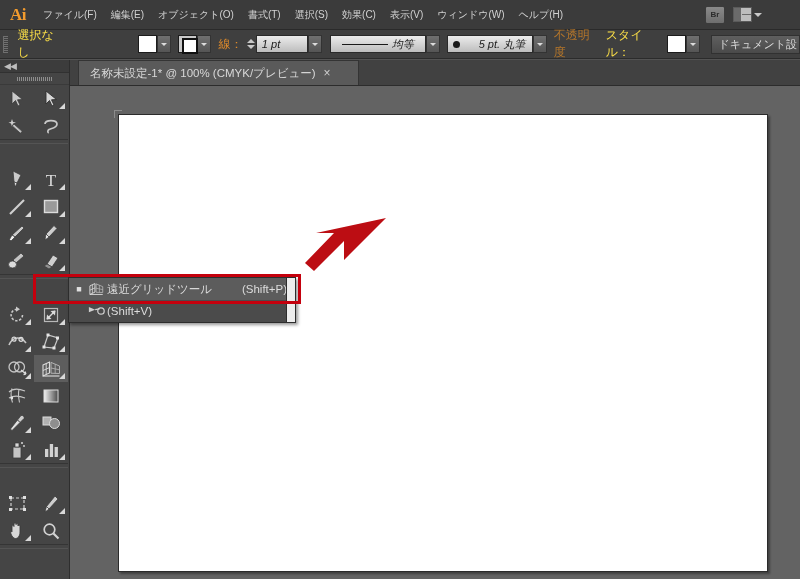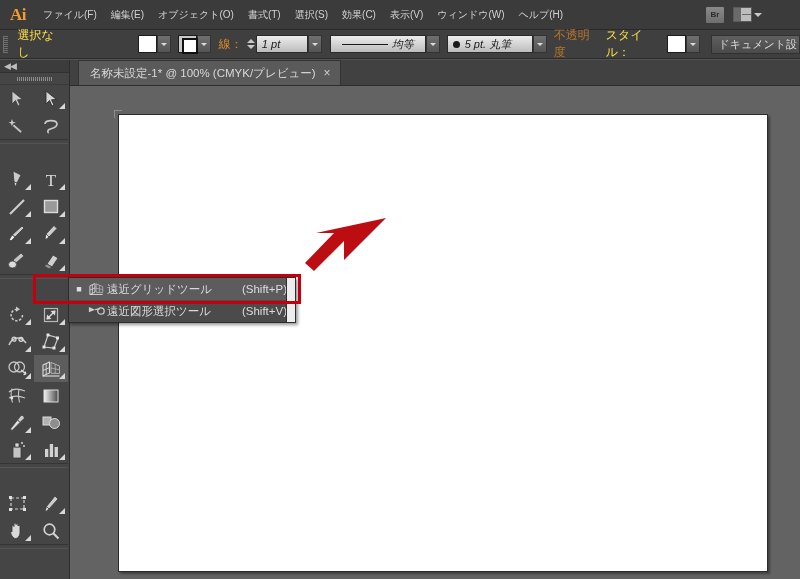--- a/index.html
+++ b/index.html
@@ -137,21 +137,21 @@
     background: linear-gradient(#ececec, #bdbdbd);
     border: 1px solid #2a2a2a;
     color: #1a1a1a; font-size: 11px;
     display: flex; align-items: center;
     padding: 0 5px;
     white-space: nowrap;
     font-style: italic;
   }
   .field.w-stroke { width: 54px; }
   .field.w-profile { width: 100px; justify-content: space-between; padding: 0 11px; }
-  .field.w-brush { width: 90px; gap: 5px; }
+  .field.w-brush { width: 90px; gap: 19px; }
   .profile-line { flex: 1; height: 1px; background: #1a1a1a; margin-right: 4px; }
   .brush-dot { width: 7px; height: 7px; border-radius: 50%; background: #1a1a1a; flex: 0 0 auto;}
   .sw-style {
     width: 20px; height: 18px;
     background: #fff; border: 1px solid #1c1c1c;
   }
   .doc-btn {
     height: 19px;
     background: linear-gradient(#5f5f5f, #4a4a4a);
     border: 1px solid #313131;
@@ -169,21 +169,21 @@
     background: #414141;
     border-bottom: 1px solid #2c2c2c;
     display: flex; align-items: flex-end;
   }
   .doctab {
     height: 25px;
     background: #5a5a5a;
     border: 1px solid #343434;
     border-bottom: none;
     display: flex; align-items: center; gap: 8px;
-    padding: 0 9px 0 11px;
+    padding: 0 27px 0 11px;
     color: #d8d8d8; font-size: 11.5px;
     white-space: nowrap;
     margin-left: 8px;
   }
   .tab-close { color: #cfcfcf; font-size: 12px; line-height: 10px; }
 
   
   .toolpanel {
     position: absolute; left: 0; top: 60px;
     width: 70px; height: 519px;
@@ -652,20 +652,19 @@
 
     <div class="fly-row">
       <span class="fly-bullet"></span>
       <span class="fly-ico">
         <svg width="17" height="14" viewBox="0 0 19 15">
           <path d="M1 3 L8 6 L1 9 Z" fill="#cfcfcf"></path>
           <path d="M8 6 L13 5" stroke="#cfcfcf" stroke-width="1.4"></path>
           <circle cx="14.5" cy="7.5" r="3.6" fill="none" stroke="#cfcfcf" stroke-width="1.4"></circle>
         </svg>
       </span>
-      <span class="fly-name">遠近図形選択ツール</span>
       <span class="fly-key">(Shift+V)</span>
     </div>
   </div>
 
   <div class="hl-box" style="left:33px; top:274px; width:268px; height:30px;"></div>
 
 </div>
 
 </body></html>

